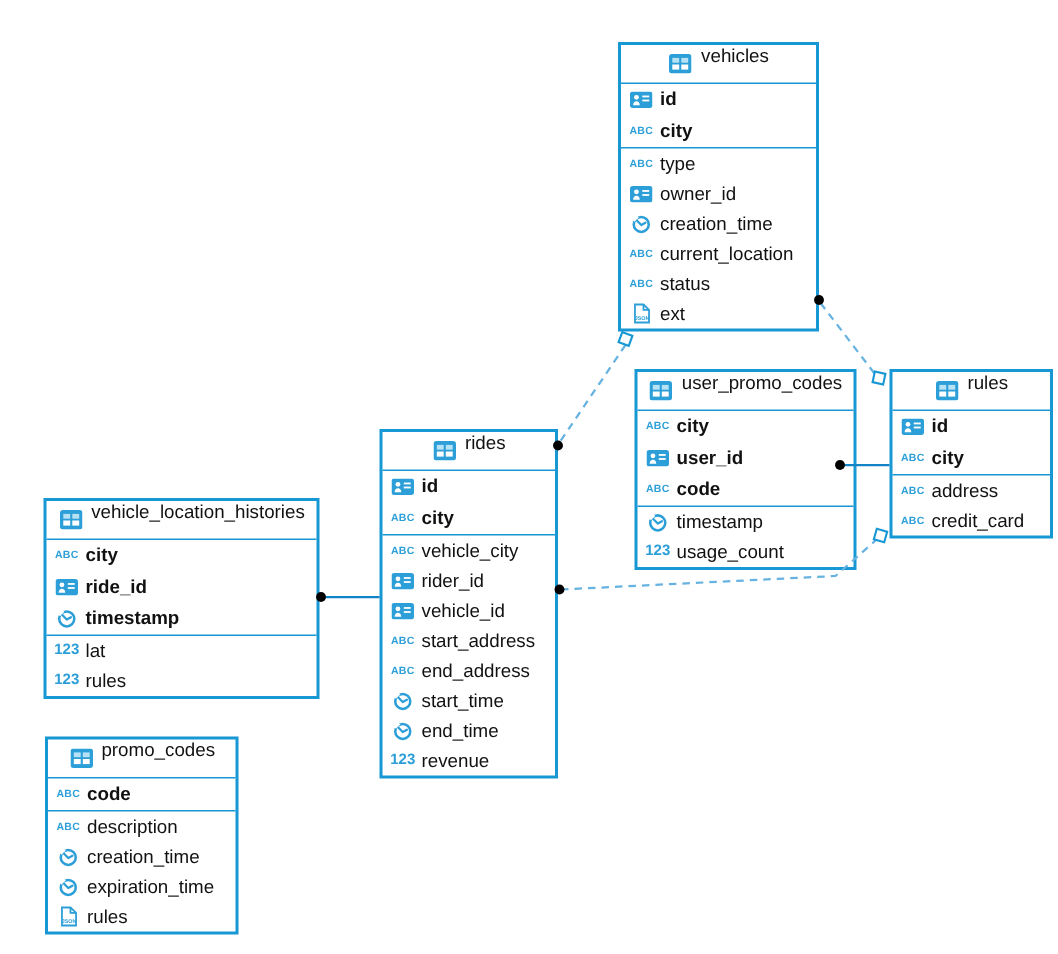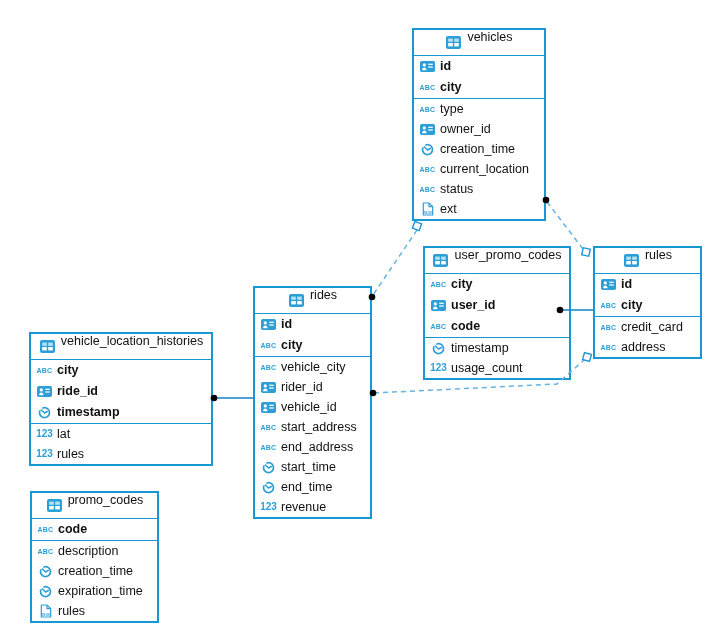--- a/index.html
+++ b/index.html
@@ -213,27 +213,27 @@
           <span class="icon-box">
             <span class="abc">ABC</span>
           </span>
           <span class="col-name">city</span>
         </div>
         <div class="sec-divider"></div>
         <div class="row">
           <span class="icon-box">
             <span class="abc">ABC</span>
           </span>
+          <span class="col-name">address</span>
+        </div>
+        <div class="row">
+          <span class="icon-box">
+            <span class="abc">ABC</span>
+          </span>
           <span class="col-name">credit_card</span>
-        </div>
-        <div class="row">
-          <span class="icon-box">
-            <span class="abc">ABC</span>
-          </span>
-          <span class="col-name">address</span>
         </div>
       </div>
   </section>
 
   <section class="tbl" style="left:253px;top:286px;width:119px">
     <div class="tbl-header">
       <span class="icon-box hdr-icon">
           <svg width="15" height="13" viewBox="0 0 15 13">
             <rect width="15" height="13" rx="2" fill="#2d9fd8"></rect>
             <rect x="2.2" y="2.6" width="4.6" height="3.2" fill="#b7e2f6"></rect>

